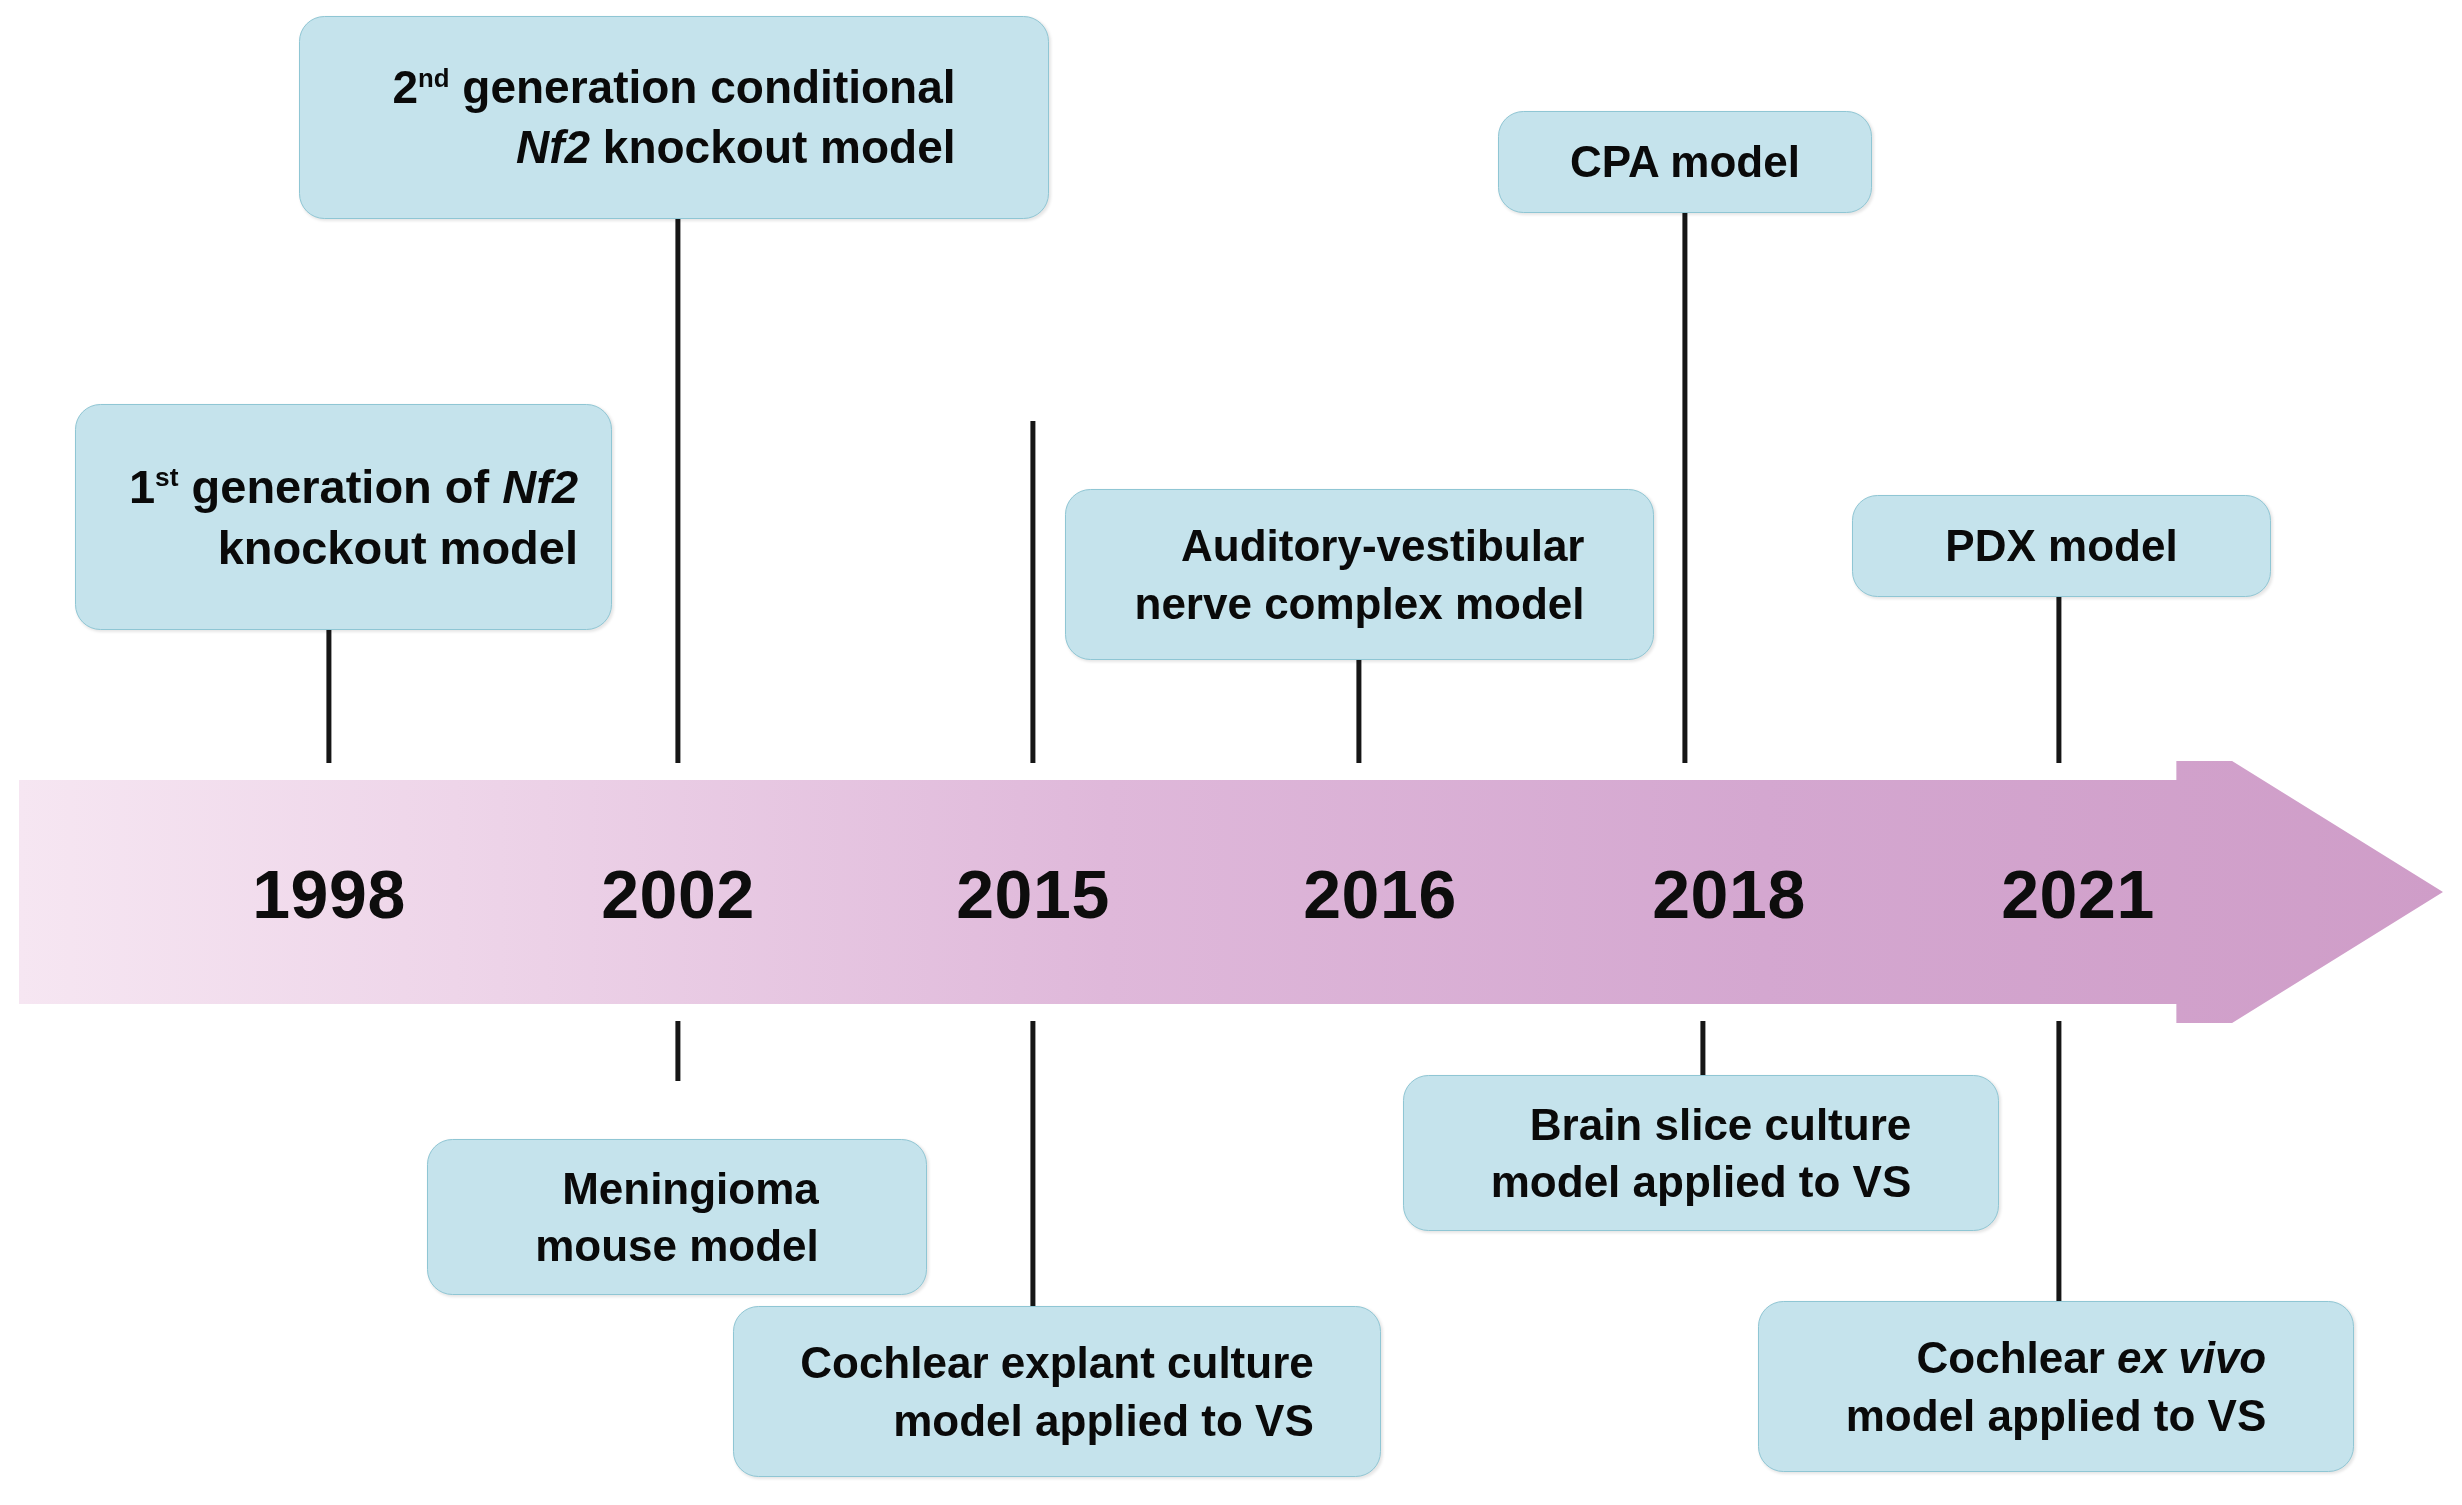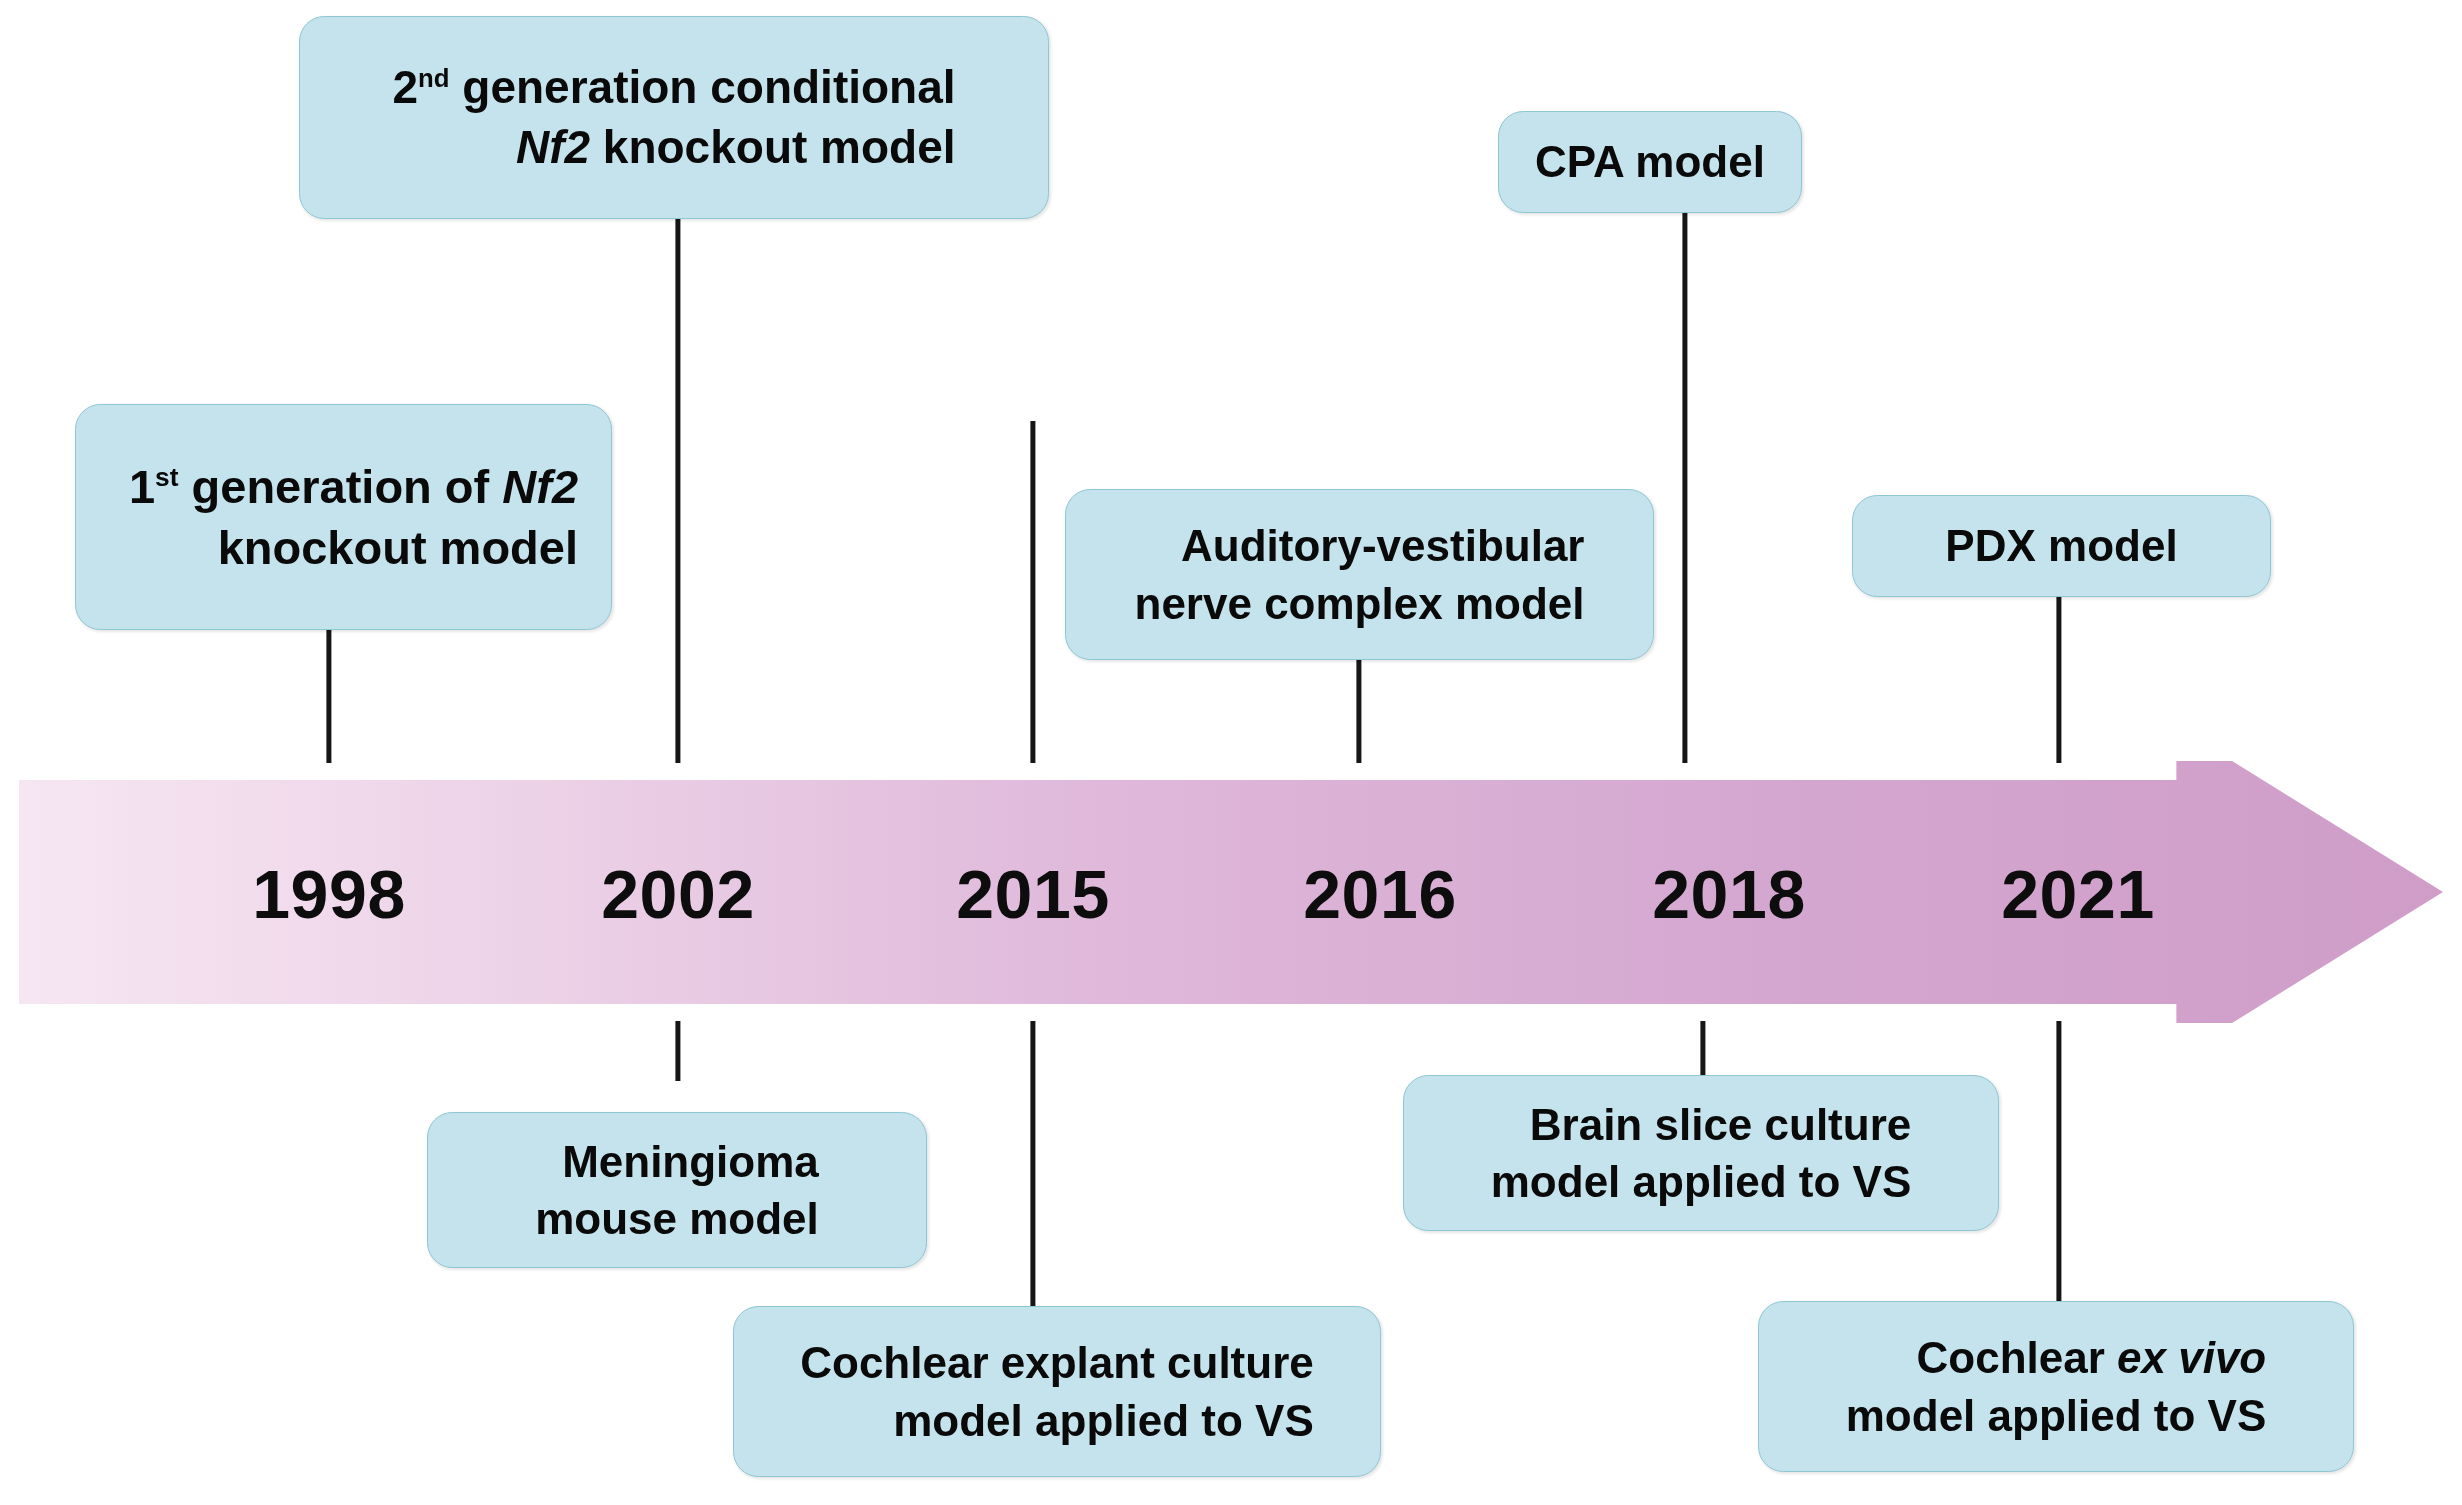--- a/index.html
+++ b/index.html
@@ -121,29 +121,29 @@
 
   <div class="tl-box" style="left:299px; top:16px; width:750px; height:203px; font-size:46px;">
       <span class="txt"><span>2</span><sup>nd</sup><span> generation conditional</span><br><i>Nf2</i><span> knockout model</span></span>
     </div>
 
 
   <div class="tl-box" style="left:1065px; top:489px; width:589px; height:171px; font-size:44px;">
       <span class="txt"><span>Auditory-vestibular</span><br><span>nerve complex model</span></span>
     </div>
 
-  <div class="tl-box" style="left:1498px; top:111px; width:304px; height:102px; font-size:44px;">
+  <div class="tl-box" style="left:1498px; top:111px; width:374px; height:102px; font-size:44px;">
       <span class="txt"><span>CPA model</span></span>
     </div>
 
   <div class="tl-box" style="left:1852px; top:495px; width:419px; height:102px; font-size:44px;">
       <span class="txt"><span>PDX model</span></span>
     </div>
 
-  <div class="tl-box" style="left:427px; top:1112px; width:500px; height:156px; font-size:44px;">
+  <div class="tl-box" style="left:427px; top:1139px; width:500px; height:156px; font-size:44px;">
       <span class="txt"><span>Meningioma</span><br><span>mouse model</span></span>
     </div>
 
   <div class="tl-box" style="left:733px; top:1306px; width:648px; height:171px; font-size:44px;">
       <span class="txt"><span>Cochlear explant culture</span><br><span>model applied to VS</span></span>
     </div>
 
   <div class="tl-box" style="left:1403px; top:1075px; width:596px; height:156px; font-size:44px;">
       <span class="txt"><span>Brain slice culture</span><br><span>model applied to VS</span></span>
     </div>

